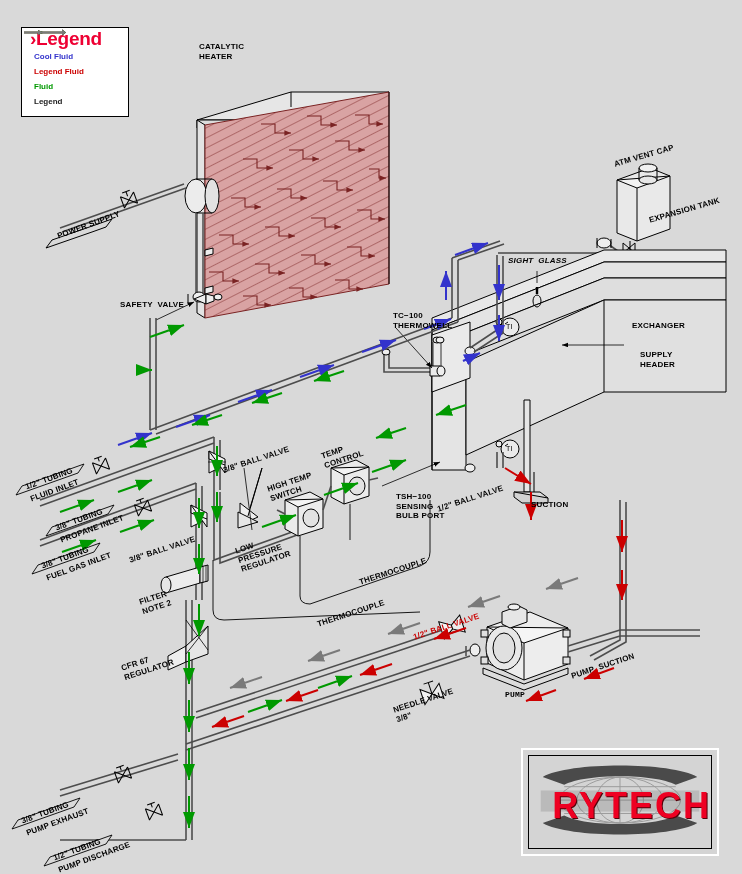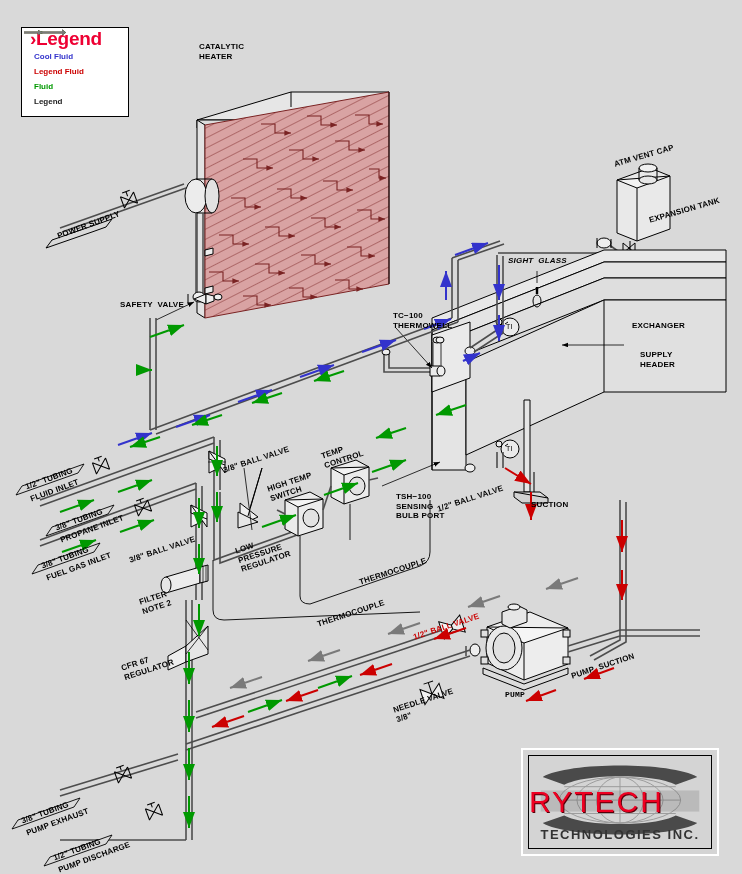--- a/index.html
+++ b/index.html
@@ -15,22 +15,22 @@
           padding:1px 0 0 8px;line-height:20px;font-family:"Liberation Sans",sans-serif;}
   #legend .lg-title .chev{font-weight:bold;}
   #legend .lg-row{display:flex;align-items:center;height:15px;padding-left:6px;}
   #legend .lg-swatch{width:44px;height:9px;flex:0 0 44px;}
   #legend .lg-label{font-size:8px;font-weight:bold;margin-left:6px;white-space:nowrap;text-align:center;}
 
   
   #logo{position:absolute;left:521px;top:748px;width:198px;height:108px;background:#d4d4d4;
         border:2px solid #ffffff;box-sizing:border-box;}
   #logo .logo-inner{position:absolute;left:5px;top:5px;right:5px;bottom:5px;border:1px solid #000;}
-  #logo .brand{position:absolute;left:0;right:0;top:29px;text-align:left;color:#ee0022;
-        font-size:30px;font-weight:normal;letter-spacing:2px;font-family:"Liberation Sans",sans-serif;
+  #logo .brand{position:absolute;left:0;right:0;top:29px;text-align:right;color:#ee0022;
+        font-size:36px;font-weight:bold;letter-spacing:2px;font-family:"Liberation Sans",sans-serif;
         text-shadow:1px 1px 0 #550009;}
   #logo .sub{position:absolute;left:0;right:0;bottom:6px;text-align:center;color:#333;
         font-size:13px;font-weight:bold;letter-spacing:1.5px;}
 
   .lbl{position:absolute;font-family:"Liberation Sans",sans-serif;font-size:8px;color:#000;
        white-space:pre;line-height:9.5px;letter-spacing:.2px;}
   .lbl.b{font-weight:bold;}
   .lbl.rot{transform-origin:0 0;}
 </style>
 </head>
@@ -560,17 +560,16 @@
           <ellipse cx="93" cy="46" rx="62" ry="24"></ellipse>
           <ellipse cx="93" cy="46" rx="44" ry="24"></ellipse>
           <ellipse cx="93" cy="46" rx="24" ry="24"></ellipse>
           <line x1="31" y1="46" x2="155" y2="46"></line>
           <path d="M36,32 L150,32 M36,60 L150,60"></path>
           <line x1="93" y1="22" x2="93" y2="70"></line>
         </g>
         <rect x="12" y="36" width="162" height="22" fill="#4a4a4a" opacity=".18"></rect>
       </svg>
       <div class="brand">RYTECH</div>
-      <div class="sub">TECHNOLOGIES INC.</div>
     </div>
   </div>
 
 </div>
 
 </body></html>

